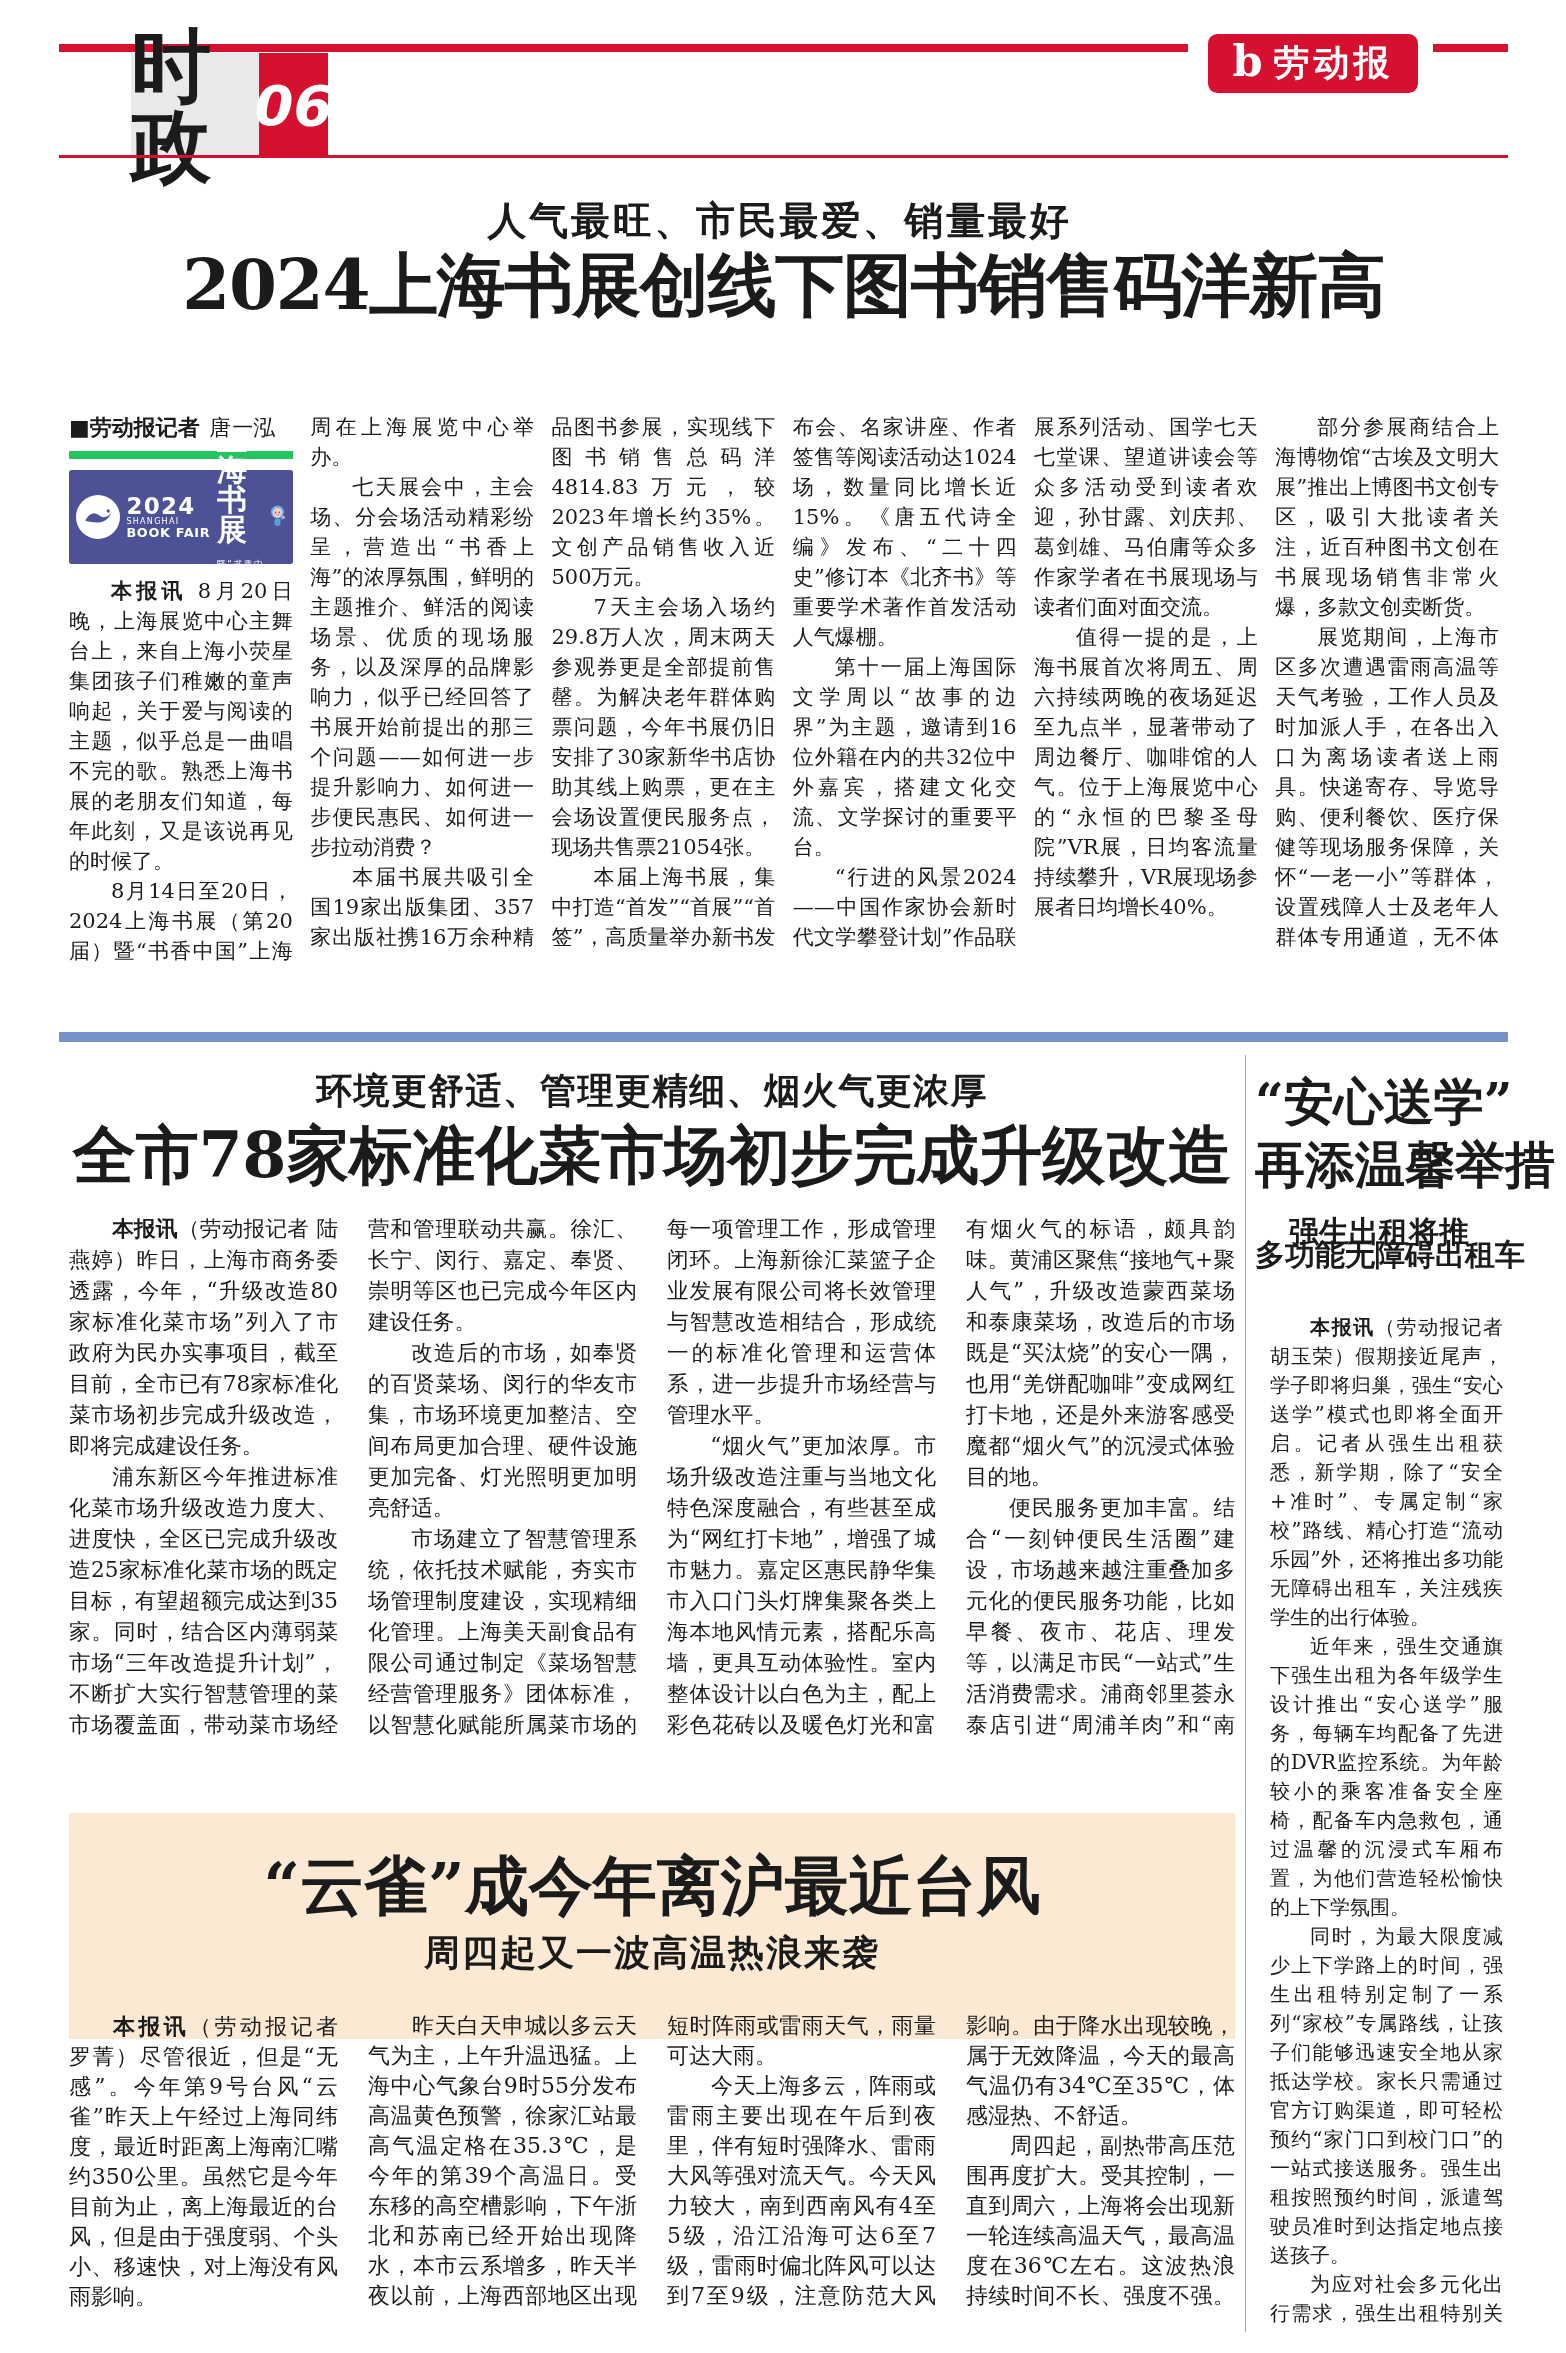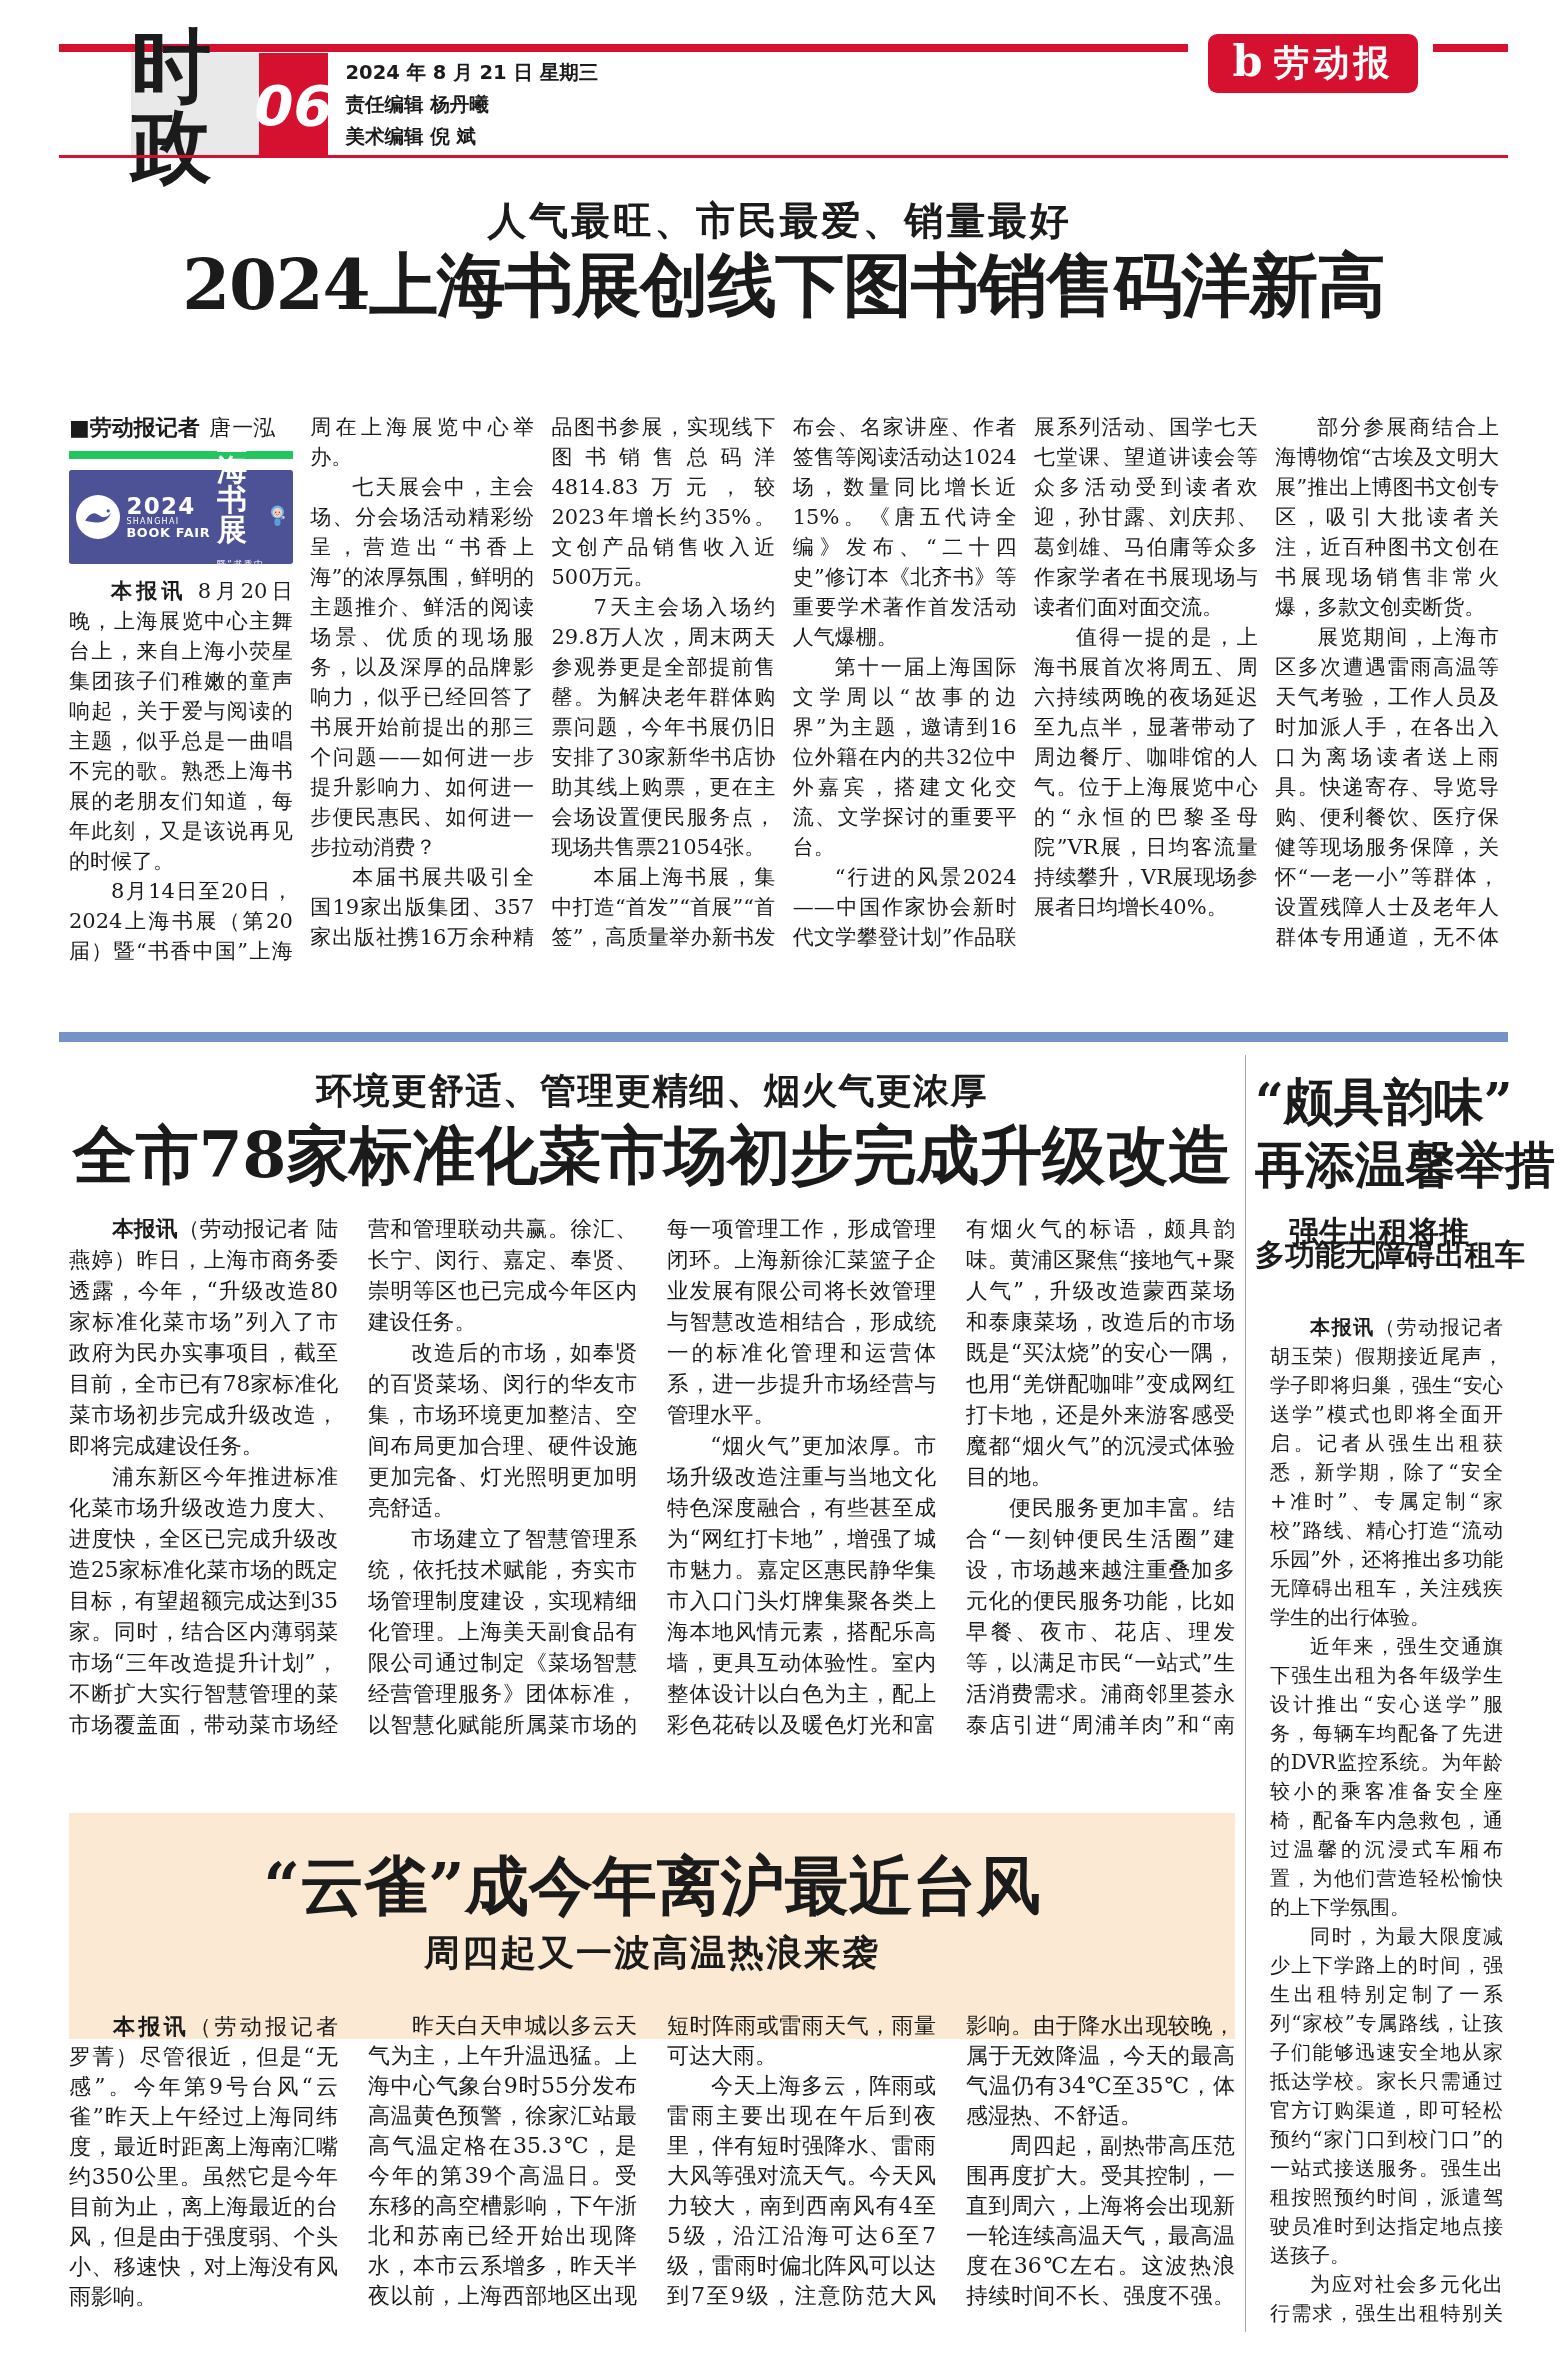--- a/index.html
+++ b/index.html
@@ -84,25 +84,20 @@
 <body>
 
 <div class="page">
 
   <div class="topbar seg-left"></div>
   <div class="topbar seg-right"></div>
 
   <div class="section-row">
     <div class="section-box">时政</div>
     <div class="pageno-box">06</div>
-    <div class="issue-meta">
-      <div>2024 年 8 月 21 日 星期三</div>
-      <div>责任编辑  杨丹曦</div>
-      <div>美术编辑  倪   斌</div>
-    </div>
   </div>
 
   <div class="masthead">
     <span class="bglyph">b</span>
     <span class="mname">劳动报</span>
   </div>
 
   <div class="red-rule"></div>
 
   <div class="a1-kicker">人气最旺、市民最爱、销量最好</div>
@@ -163,21 +158,21 @@
   <div class="a2-body">
       <p class="para"><b>本报讯</b>（劳动报记者 陆燕婷）昨日，上海市商务委透露，今年，“升级改造80家标准化菜市场”列入了市政府为民办实事项目，截至目前，全市已有78家标准化菜市场初步完成升级改造，即将完成建设任务。</p>
       <p class="para">浦东新区今年推进标准化菜市场升级改造力度大、进度快，全区已完成升级改造25家标准化菜市场的既定目标，有望超额完成达到35家。同时，结合区内薄弱菜市场“三年改造提升计划”，不断扩大实行智慧管理的菜市场覆盖面，带动菜市场经营和管理联动共赢。徐汇、长宁、闵行、嘉定、奉贤、崇明等区也已完成今年区内建设任务。</p>
       <p class="para">改造后的市场，如奉贤的百贤菜场、闵行的华友市集，市场环境更加整洁、空间布局更加合理、硬件设施更加完备、灯光照明更加明亮舒适。</p>
       <p class="para">市场建立了智慧管理系统，依托技术赋能，夯实市场管理制度建设，实现精细化管理。上海美天副食品有限公司通过制定《菜场智慧经营管理服务》团体标准，以智慧化赋能所属菜市场的每一项管理工作，形成管理闭环。上海新徐汇菜篮子企业发展有限公司将长效管理与智慧改造相结合，形成统一的标准化管理和运营体系，进一步提升市场经营与管理水平。</p>
       <p class="para">“烟火气”更加浓厚。市场升级改造注重与当地文化特色深度融合，有些甚至成为“网红打卡地”，增强了城市魅力。嘉定区惠民静华集市入口门头灯牌集聚各类上海本地风情元素，搭配乐高墙，更具互动体验性。室内整体设计以白色为主，配上彩色花砖以及暖色灯光和富有烟火气的标语，颇具韵味。黄浦区聚焦“接地气+聚人气”，升级改造蒙西菜场和泰康菜场，改造后的市场既是“买汰烧”的安心一隅，也用“羌饼配咖啡”变成网红打卡地，还是外来游客感受魔都“烟火气”的沉浸式体验目的地。</p>
       <p class="para">便民服务更加丰富。结合“一刻钟便民生活圈”建设，市场越来越注重叠加多元化的便民服务功能，比如早餐、夜市、花店、理发等，以满足市民“一站式”生活消费需求。浦商邻里荟永泰店引进“周浦羊肉”和“南汇黑鱼饭”等当地特色美食，还增设共享就餐区并推出“代炒菜”服务，深受周边居民的青睐。</p>
     </div>
 
   <div class="v-divider"></div>
-  <div class="a3-h1">“颇具韵味”</div>
+  <div class="a3-h1">“安心送学”</div>
   <div class="a3-h2">再添温馨举措</div>
   <div class="a3-s1">强生出租将推</div>
   <div class="a3-s2">多功能无障碍出租车</div>
   <div class="a3-body">
       <p class="para"><b>本报讯</b>（劳动报记者 胡玉荣）假期接近尾声，学子即将归巢，强生“安心送学”模式也即将全面开启。记者从强生出租获悉，新学期，除了“安全+准时”、专属定制“家校”路线、精心打造“流动乐园”外，还将推出多功能无障碍出租车，关注残疾学生的出行体验。</p>
       <p class="para">近年来，强生交通旗下强生出租为各年级学生设计推出“安心送学”服务，每辆车均配备了先进的DVR监控系统。为年龄较小的乘客准备安全座椅，配备车内急救包，通过温馨的沉浸式车厢布置，为他们营造轻松愉快的上下学氛围。</p>
       <p class="para">同时，为最大限度减少上下学路上的时间，强生出租特别定制了一系列“家校”专属路线，让孩子们能够迅速安全地从家抵达学校。家长只需通过官方订购渠道，即可轻松预约“家门口到校门口”的一站式接送服务。强生出租按照预约时间，派遣驾驶员准时到达指定地点接送孩子。</p>
       <p class="para">为应对社会多元化出行需求，强生出租特别关注和注重提升残疾学生等特殊群体的服务体验。据悉，公司将推出创新设计的多功能出租车。这些配备无障碍轮椅上下车系统的车辆，将大大方便特殊乘客的出行，为残疾学生提供高品质的护送服务，让他们充分感受到来自社会的温暖与关怀。</p>
     </div>
 

